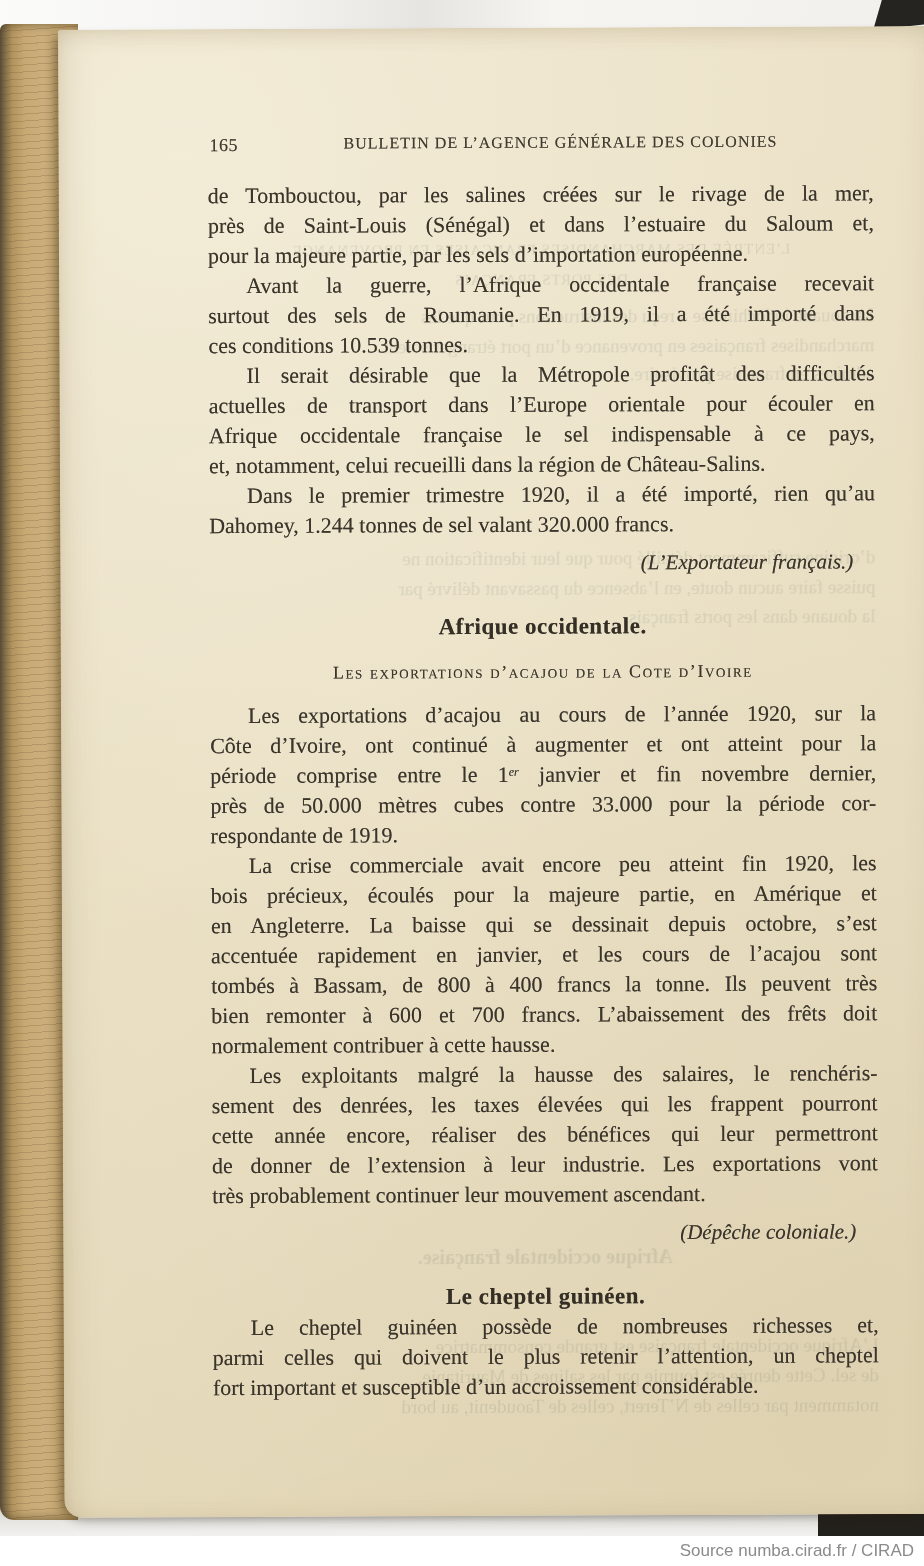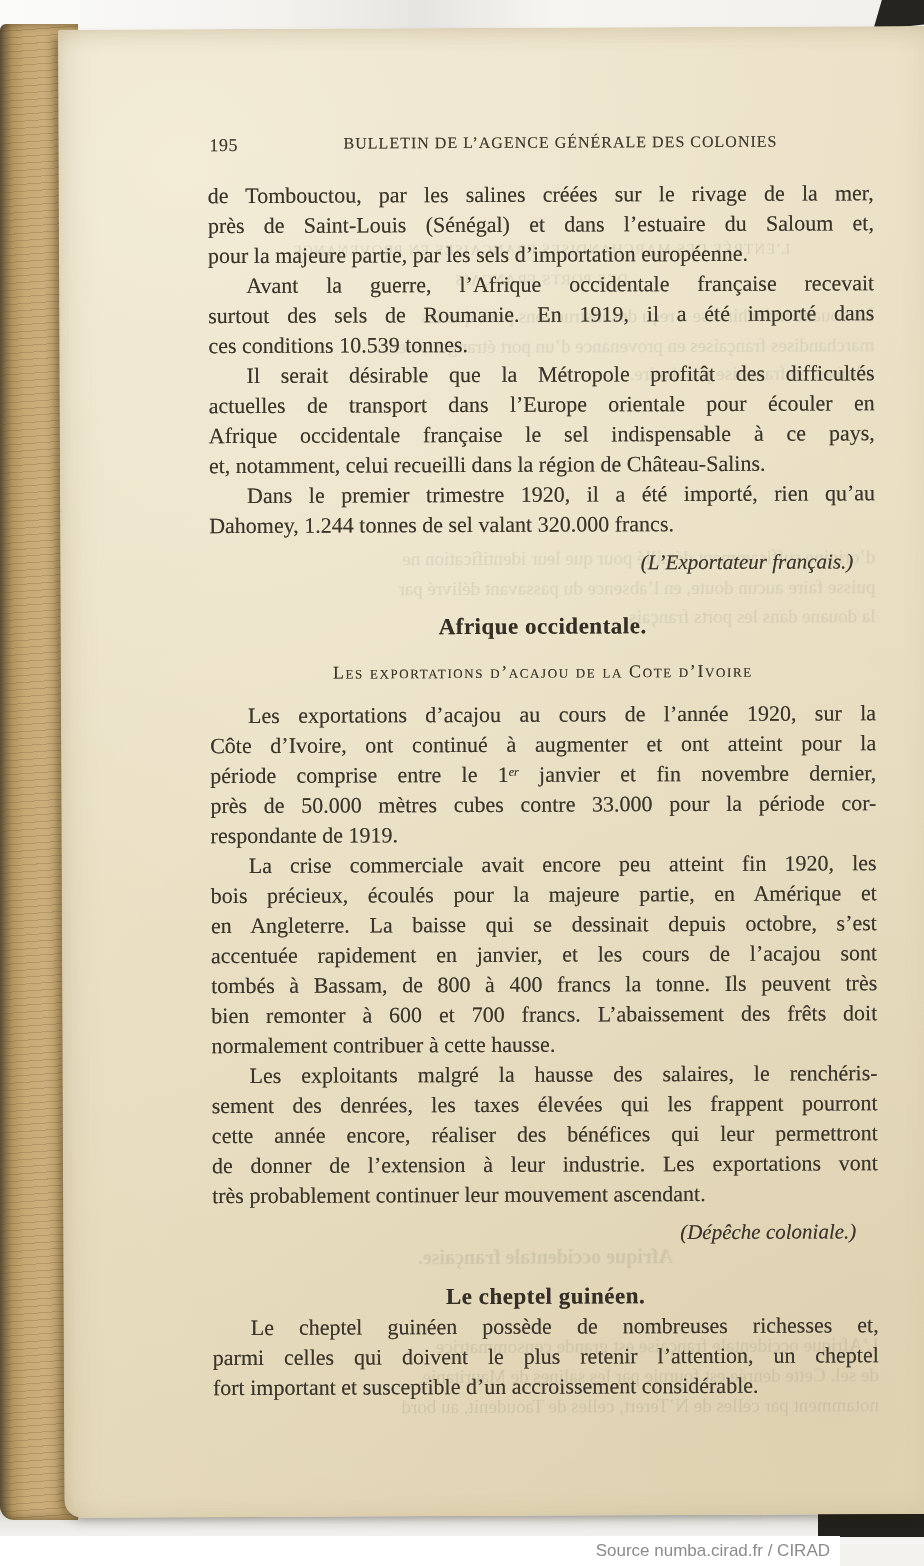--- a/index.html
+++ b/index.html
@@ -85,21 +85,21 @@
   .heading{
     font-weight:bold;text-align:center;font-size:23px;letter-spacing:.5px;
     margin:34px 0 0 0;color:#342e25;
   }
   .subheading{
     text-align:center;font-variant:small-caps;font-size:18px;
     letter-spacing:1.6px;margin:15px 0 13px 0;color:#3b352b;
   }
   
   .footer{
-    position:absolute;left:0;top:1536px;width:840px;height:30px;
+    position:absolute;left:0;top:1536px;width:924px;height:30px;
     background:#ffffff;box-sizing:border-box;padding-right:10px;
     font-family:"Liberation Sans","DejaVu Sans",sans-serif;
     font-size:17px;line-height:30px;color:#8b8b8b;text-align:right;
   }
 </style>
 </head>
 <body>
 
 <div class="top-strip"></div>
 <div class="corner-dark"></div>
@@ -117,21 +117,21 @@
       <div class="ghost-line" style="top: 519px;">d’origine suffisamment détaillé pour que leur identification ne</div>
       <div class="ghost-line" style="top: 549px;">puisse faire aucun doute, en l’absence du passavant délivré par</div>
       <div class="ghost-line" style="top: 578px;">la douane dans les ports français.</div>
       <div class="ghost-line center bold" style="top: 1217px;">Afrique occidentale française.</div>
       <div class="ghost-line" style="top: 1307px;">L’Afrique occidentale française est grande consommatrice</div>
       <div class="ghost-line" style="top: 1337px;">de sel. Cette denrée est fournie par les salines de Mauritanie,</div>
       <div class="ghost-line" style="top: 1367px;">notamment par celles de N’Terert, celles de Taoudenit, au bord</div>
     </div>
   <div class="content">
     <div class="page-header">
-      <span class="page-number">195</span>
+      <span class="page-number">165</span>
       <span class="journal-title">BULLETIN DE L’AGENCE GÉNÉRALE DES COLONIES</span>
     </div>
     <div id="blocks-root">
         <div class="paragraph">
           <div class="line">de Tombouctou, par les salines créées sur le rivage de la mer,</div>
           <div class="line">près de Saint-Louis (Sénégal) et dans l’estuaire du Saloum et,</div>
           <div class="line last">pour la majeure partie, par les sels d’importation européenne.</div>
         </div>
         <div class="paragraph">
           <div class="line indent">Avant la guerre, l’Afrique occidentale française recevait</div>

